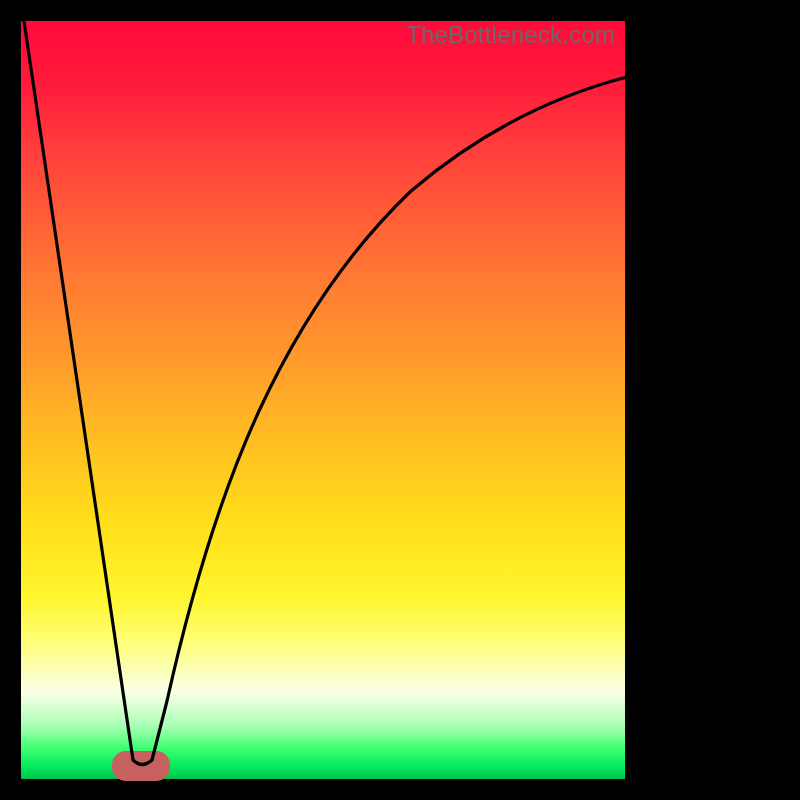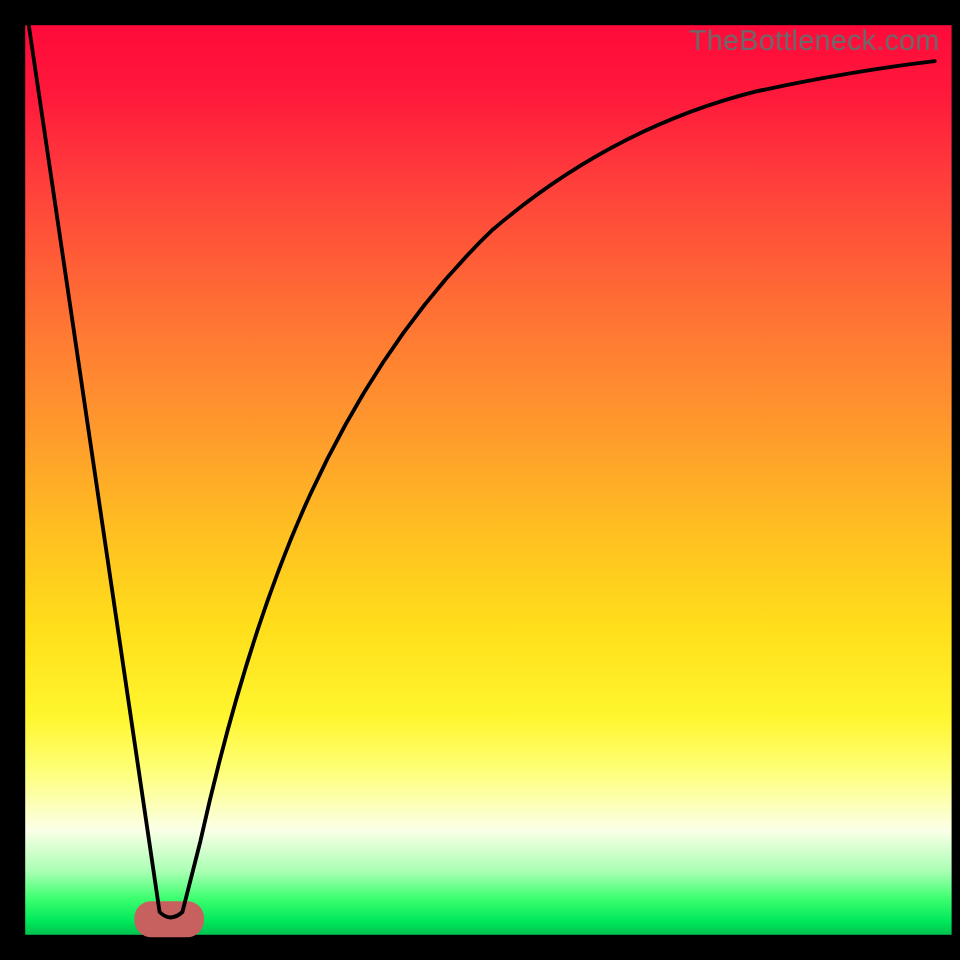--- a/index.html
+++ b/index.html
@@ -14,21 +14,21 @@
   .frame {
     position: relative;
     width: 800px;
     height: 800px;
     background: #000;
   }
   .plot {
     position: absolute;
     left: 21px;
     top: 21px;
-    width: 772px;
+    width: 604px;
     height: 758px;
     background: linear-gradient(
       to bottom,
       #ff0a3a 0%,
       #ff1a3b 8%,
       #ff3a3c 16%,
       #ff5a37 25%,
       #ff7d32 35%,
       #ff9b2c 45%,
       #ffbd22 55%,

